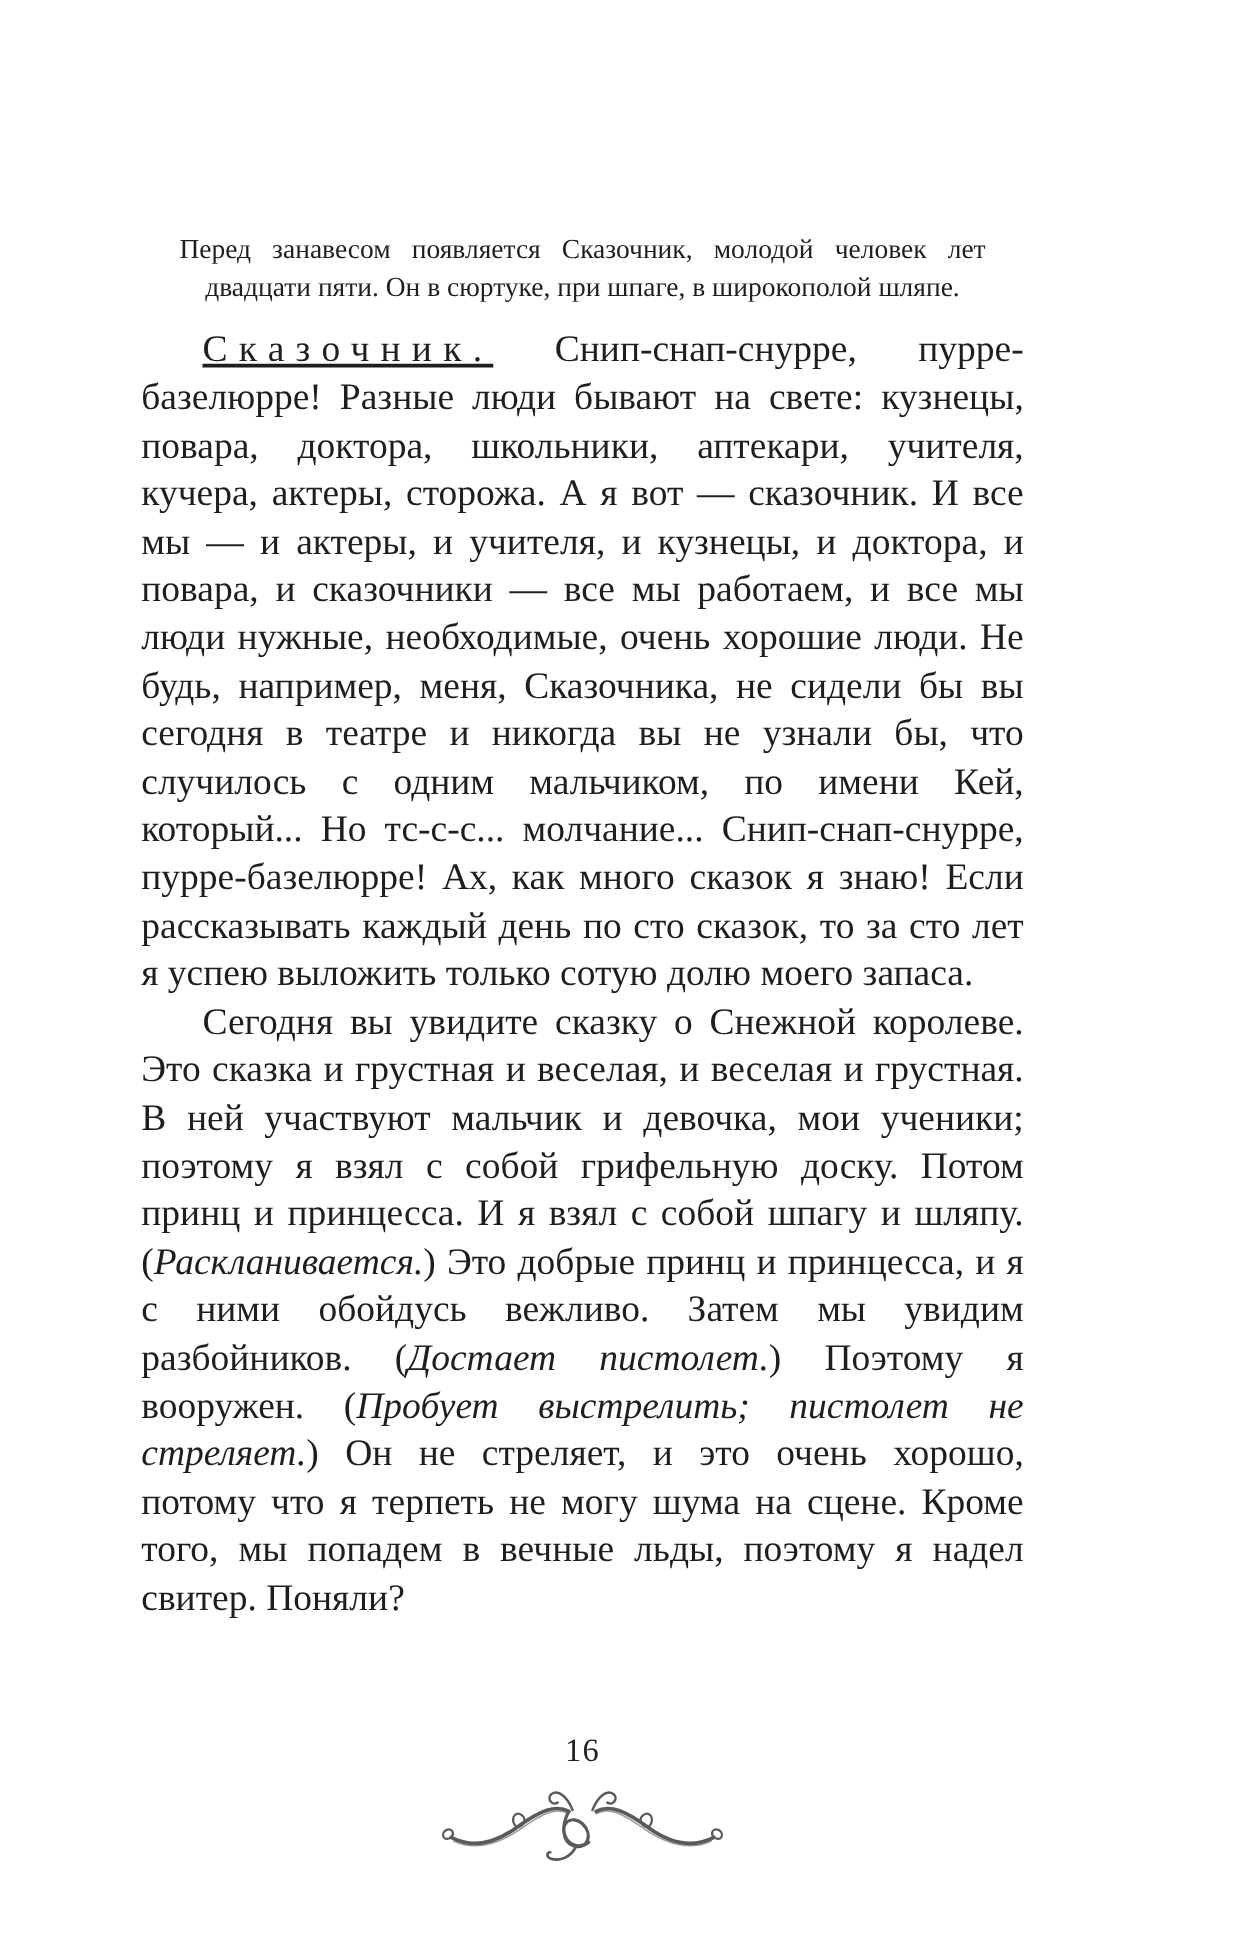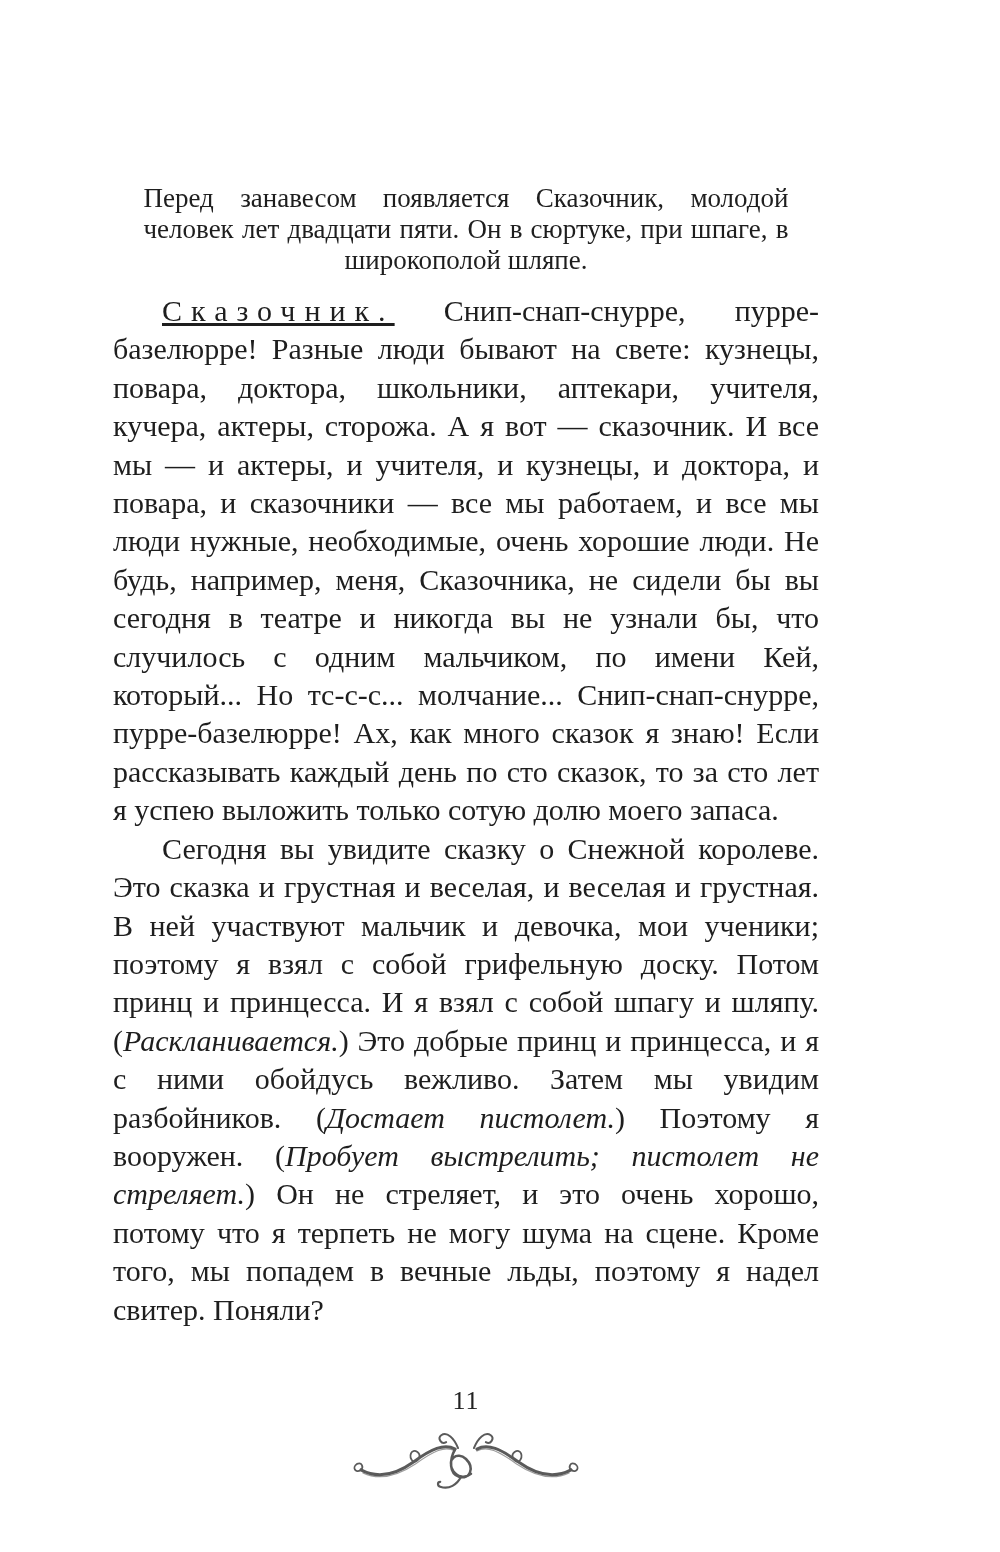--- a/index.html
+++ b/index.html
@@ -18,21 +18,21 @@
   }
   .text-block {
     position: absolute;
     left: 113px;
     top: 183px;
     width: 706px;
   }
   .stage-direction {
     width: 645px;
     margin: 0 auto 16px auto;
-    font-size: 27px;
+    font-size: 22px;
     line-height: 31px;
     text-align: justify;
     text-align-last: center;
   }
   .speech p {
     margin: 0;
     font-size: 30px;
     line-height: 38.4px;
     text-align: justify;
     text-indent: 49px;
@@ -66,21 +66,21 @@
     <div class="stage-direction">Перед занавесом появляется Сказочник, молодой человек лет двадцати пяти. Он в сюртуке, при шпаге, в широкополой шляпе.</div>
 
     <div class="speech">
       <p><span class="seg-spaced">Сказочник.</span><span class="seg-normal"> Снип-снап-снурре, пурре-базелюрре! Разные люди бывают на свете: кузнецы, повара, доктора, школьники, аптекари, учителя, кучера, актеры, сторожа. А я вот — сказочник. И все мы — и актеры, и учителя, и кузнецы, и доктора, и повара, и сказочники — все мы работаем, и все мы люди нужные, необходимые, очень хорошие люди. Не будь, например, меня, Сказочника, не сидели бы вы сегодня в театре и никогда вы не узнали бы, что случилось с одним мальчиком, по имени Кей, который... Но тс-с-с... молчание... Снип-снап-снурре, пурре-базелюрре! Ах, как много сказок я знаю! Если рассказывать каждый день по сто сказок, то за сто лет я успею выложить только сотую долю моего запаса.</span></p>
       <p><span class="seg-normal">Сегодня вы увидите сказку о Снежной королеве. Это сказка и грустная и веселая, и веселая и грустная. В ней участвуют мальчик и девочка, мои ученики; поэтому я взял с собой грифельную доску. Потом принц и принцесса. И я взял с собой шпагу и шляпу. (</span><span class="seg-italic">Раскланивается.</span><span class="seg-normal">) Это добрые принц и принцесса, и я с ними обойдусь вежливо. Затем мы увидим разбойников. (</span><span class="seg-italic">Достает пистолет.</span><span class="seg-normal">) Поэтому я вооружен. (</span><span class="seg-italic">Пробует выстрелить; пистолет не стреляет.</span><span class="seg-normal">) Он не стреляет, и это очень хорошо, потому что я терпеть не могу шума на сцене. Кроме того, мы попадем в вечные льды, поэтому я надел свитер. Поняли?</span></p>
     </div>
 
   </div>
 
   <div class="footer">
-    <div class="page-number">11</div>
+    <div class="page-number">16</div>
     <div class="ornament">
       <svg width="228" height="68" viewBox="0 0 230 68" xmlns="http://www.w3.org/2000/svg">
         <g fill="none" stroke="#5a5a5a" stroke-linecap="round">
 
           <path d="M9,46 C26,55 44,51 62,38 C80,25 93,19 104,25" stroke-width="3"></path>
           <path d="M11,49 C28,57 46,52 64,40 C82,27 94,21 104,27" stroke-width="1.2" stroke-opacity="0.6"></path>
 
           <path d="M9,46 C3,50 0,43 5,40 C10,38 12,43 9,46" stroke-width="1.8"></path>
 
           <path d="M62,38 C56,32 60,24 66,28 C70,31 68,37 62,38" stroke-width="1.8"></path>

